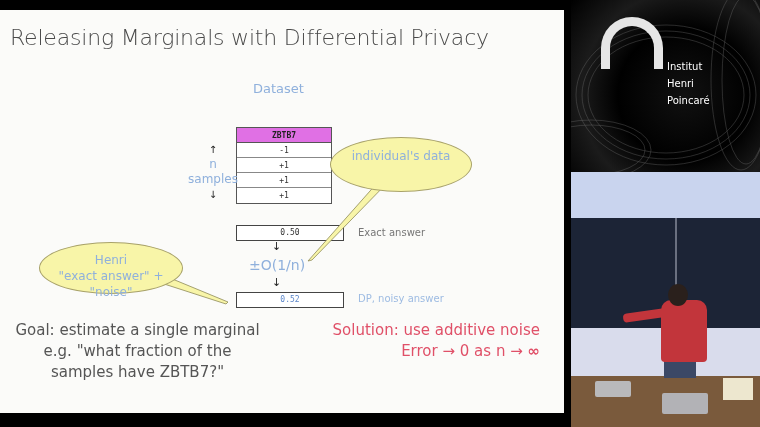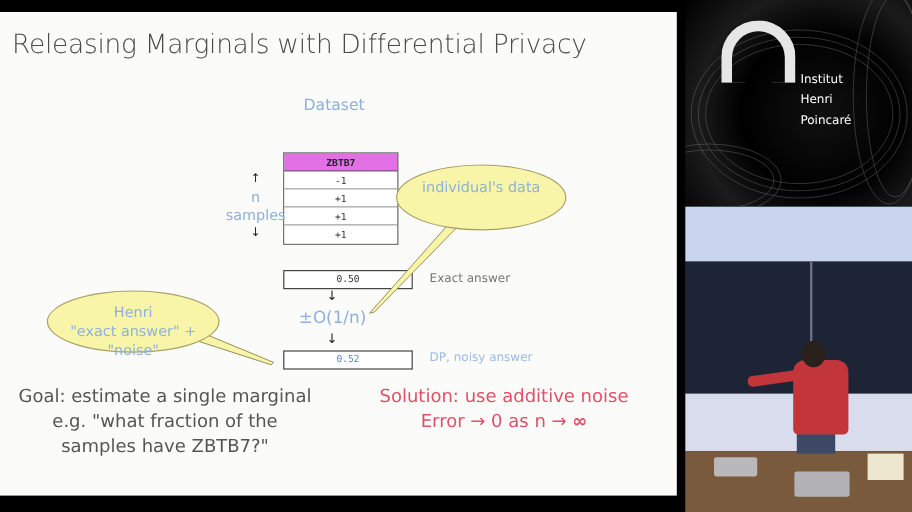--- a/index.html
+++ b/index.html
@@ -60,21 +60,21 @@
     border-radius: 50%; text-align: center; color: #8fb0dc;
   }
   .bubble.noise { left: 330px; top: 127px; width: 142px; height: 55px; font-size: 12px; line-height: 16px; padding-top: 10px; }
   .bubble.output { left: 39px; top: 232px; width: 144px; height: 52px; font-size: 12px; line-height: 16px; padding-top: 9px; }
 
   .goal {
     position: absolute; left: 10px; top: 310px; width: 255px; text-align: center;
     font-size: 15px; color: #555; line-height: 21px;
   }
   .solution {
-    position: absolute; left: 300px; top: 310px; width: 240px; text-align: center;
+    position: absolute; left: 300px; top: 310px; width: 240px; text-align: right;
     font-size: 15px; color: #e05068; line-height: 21px;
   }
   .infinity { font-weight: bold; }
 
   svg.tails { position: absolute; left: 0; top: 0; width: 564px; height: 403px; pointer-events: none; }
 
   .logo-panel {
     position: absolute; left: 571px; top: 0; width: 189px; height: 172px;
     background: radial-gradient(circle at 60% 55%, #111 0%, #000 45%, #1b1b1b 70%, #000 100%);
     overflow: hidden;

